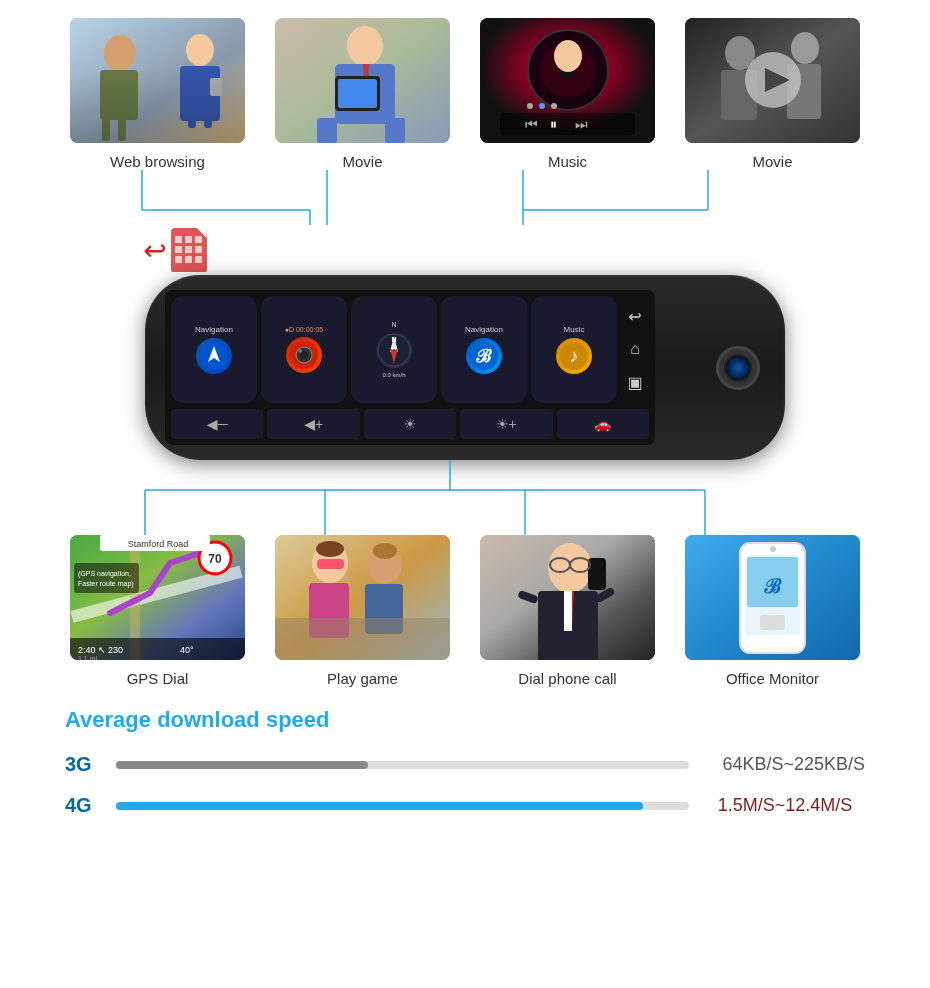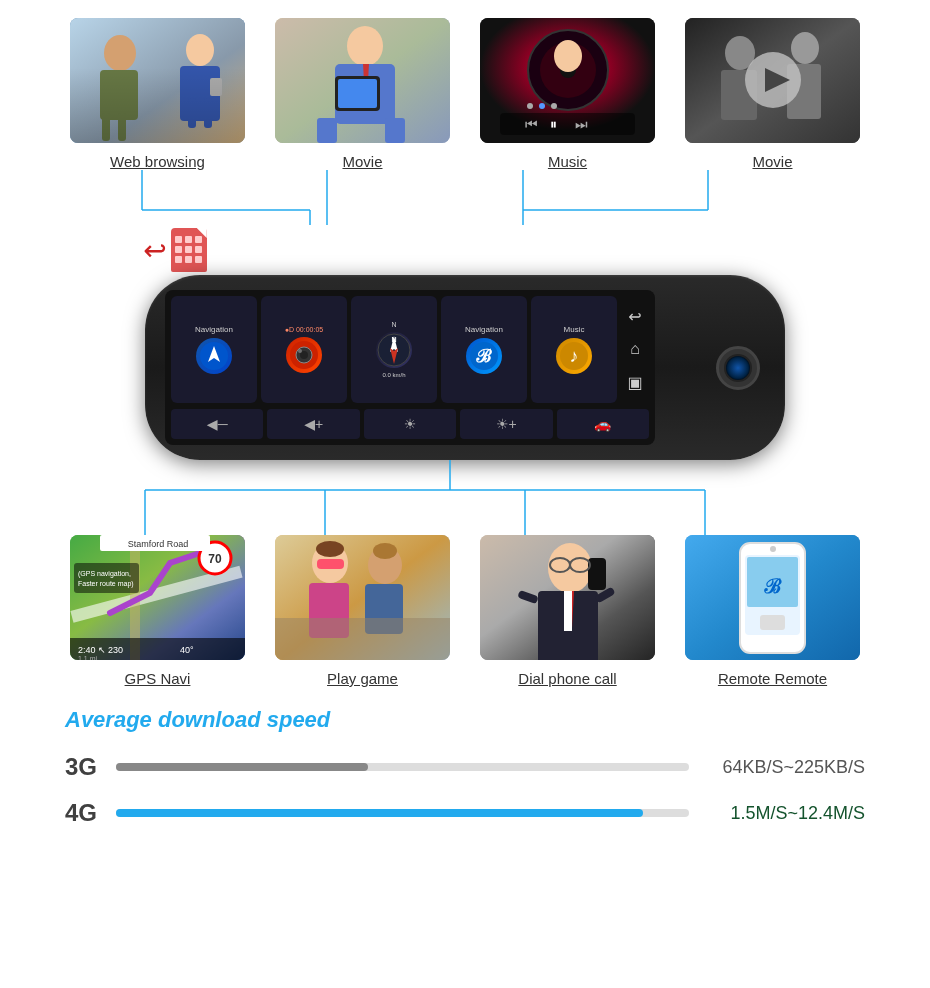--- a/index.html
+++ b/index.html
@@ -33,21 +33,20 @@
       background: #888;
       display: flex;
       align-items: center;
       justify-content: center;
     }
     .feature-label {
       margin-top: 10px;
       font-size: 15px;
       color: #333;
       text-align: left;
-      text-decoration: underline;
     }
 
     
     .thumb-web {
       background: linear-gradient(135deg, #b8d4e8 0%, #8ab4cc 40%, #6699bb 60%, #c8a060 80%);
       position: relative;
     }
     .thumb-office {
       background: linear-gradient(135deg, #d4c8a0 0%, #b8a870 30%, #8899bb 60%, #aab8cc 80%);
     }
@@ -143,21 +142,21 @@
     }
     .screen-top {
       display: flex;
       flex: 1;
       gap: 4px;
       padding: 6px 6px 3px 6px;
     }
     .screen-btn {
       flex: 1;
       background: #1a1a2e;
-      border-radius: 6px;
+      border-radius: 12px;
       display: flex;
       flex-direction: column;
       align-items: center;
       justify-content: center;
       gap: 4px;
       padding: 4px 2px;
     }
     .screen-btn-label {
       font-size: 8px;
       color: #ccc;
@@ -243,32 +242,31 @@
 
     
     .speed-section {
       padding: 20px 65px 10px 65px;
     }
     .speed-title {
       font-size: 22px;
       font-weight: bold;
       color: #22aaee;
       margin-bottom: 20px;
-      font-style: italic;
     }
     .speed-row {
       display: flex;
       align-items: center;
       margin-bottom: 18px;
       gap: 16px;
     }
     .speed-label {
-      font-size: 24px;
+      font-size: 20px;
       font-weight: bold;
-      color: #404040;
+      color: #0369a1;
       width: 35px;
       flex-shrink: 0;
     }
     .speed-bar-track {
       flex: 1;
       height: 8px;
       background: #dddddd;
       border-radius: 4px;
       overflow: visible;
       position: relative;
@@ -282,21 +280,22 @@
       background: #22aaee;
     }
     .speed-value {
       font-size: 18px;
       color: #555;
       white-space: nowrap;
       min-width: 160px;
       text-align: right;
     }
     .speed-value-4g {
-      color: #14532d;
+      color: #7f1d1d;
+      text-align: center;
     }
 
     
     .cam-time {
       font-size: 7px;
       color: #ff8866;
     }
     .nav-icon-btn {
       color: #ccc;
       font-size: 16px;
@@ -589,21 +588,21 @@
         <text x="8" y="128" fill="#aaa" font-size="7">1.1 mi</text>
 
         <rect x="4" y="30" width="65" height="30" rx="3" fill="rgba(0,0,0,0.5)"></rect>
         <text x="8" y="43" fill="white" font-size="7">(GPS navigation,</text>
         <text x="8" y="53" fill="white" font-size="7">Faster route map)</text>
 
         <rect x="30" y="2" width="110" height="16" rx="2" fill="white"></rect>
         <text x="88" y="14" text-anchor="middle" fill="#333" font-size="9">Stamford Road</text>
       </svg>
     </div>
-    <div class="feature-label">GPS Navi</div>
+    <div class="feature-label">GPS Dial</div>
   </div>
 
   <div class="feature-item">
     <div class="feature-thumb thumb-game">
       <svg width="175" height="130" viewBox="0 0 175 130">
         <defs>
           <linearGradient id="gameGrad" x1="0%" y1="0%" x2="100%" y2="100%">
             <stop offset="0%" style="stop-color:#ddcc99"></stop>
             <stop offset="50%" style="stop-color:#cc9944"></stop>
             <stop offset="100%" style="stop-color:#99bbcc"></stop>
@@ -679,21 +678,21 @@
 
         <rect x="62" y="24" width="51" height="50" rx="2" fill="#88ccee"></rect>
 
         <rect x="75" y="82" width="25" height="15" rx="3" fill="#ddd"></rect>
 
         <text x="88" y="60" text-anchor="middle" fill="#0066cc" font-size="20" font-weight="bold">ℬ</text>
 
         <circle cx="88" cy="16" r="3" fill="#ccc"></circle>
       </svg>
     </div>
-    <div class="feature-label">Remote Remote</div>
+    <div class="feature-label">Office Monitor</div>
   </div>
 
 </div>
 
 <div class="speed-section">
   <div class="speed-title">Average download speed</div>
 
   <div class="speed-row">
     <div class="speed-label">3G</div>
     <div class="speed-bar-track">

